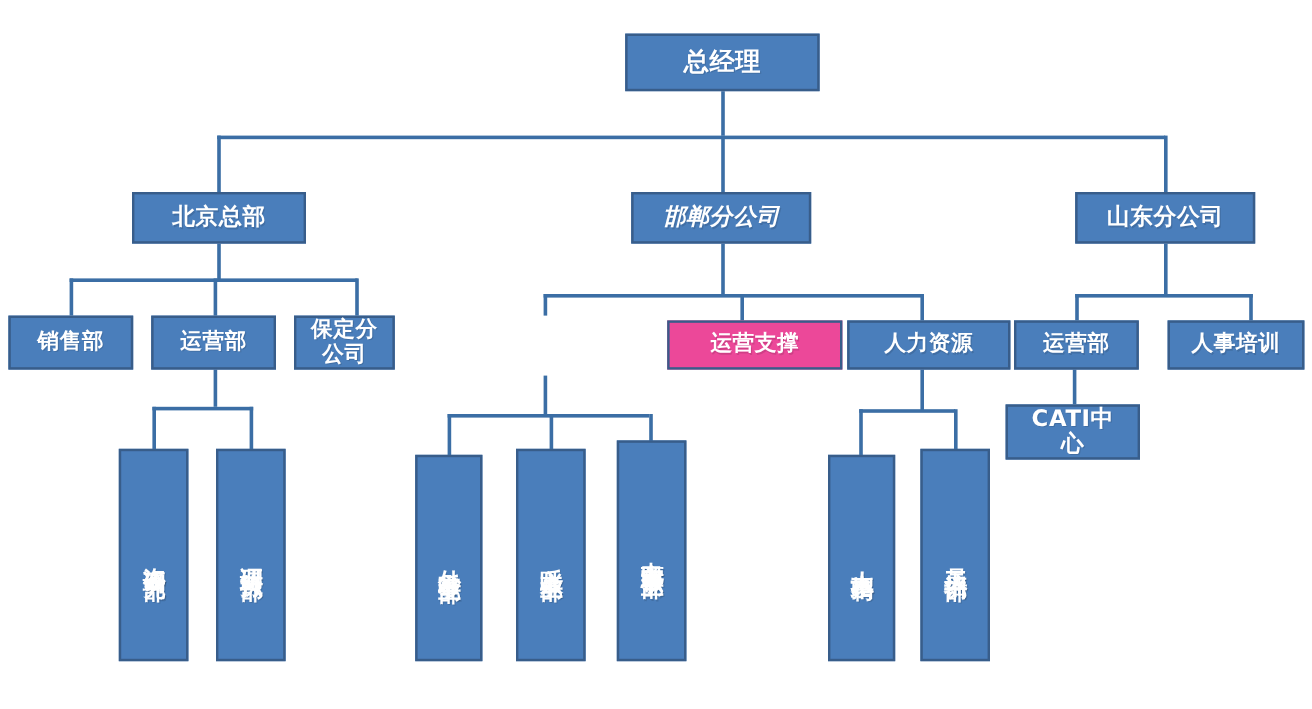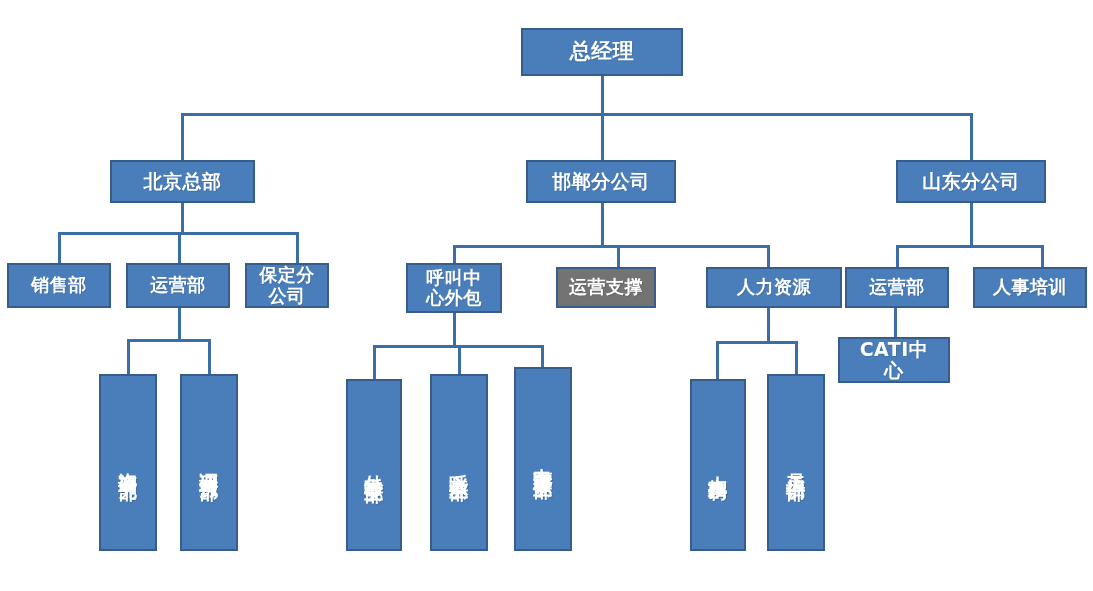--- a/index.html
+++ b/index.html
@@ -94,41 +94,37 @@
     <div class="conn v" style="background: rgb(59, 110, 165); left: 767px; top: 308px; height: 34px;"></div>
     <div class="conn h" style="background: rgb(59, 110, 165); left: 716px; top: 341px; width: 80px;"></div>
     <div class="conn v" style="background: rgb(59, 110, 165); left: 716px; top: 341px; height: 39px;"></div>
     <div class="conn v" style="background: rgb(59, 110, 165); left: 795px; top: 341px; height: 34px;"></div>
     <div class="node lvl2" style="left: 110px; top: 160px; width: 145px; height: 43px; background: rgb(74, 126, 187); border-color: rgb(56, 93, 138); color: rgb(255, 255, 255);">
       <span class="label">北京总部</span>
     </div>
     <div class="node lvl1" style="left: 521px; top: 28px; width: 162px; height: 48px; background: rgb(74, 126, 187); border-color: rgb(56, 93, 138); color: rgb(255, 255, 255);">
       <span class="label">总经理</span>
     </div>
-    <div class="node lvl2" style="left: 526px; top: 160px; width: 150px; height: 43px; background: rgb(74, 126, 187); border-color: rgb(56, 93, 138); color: rgb(255, 255, 255);">
+    <div class="node lvl2" style="left: 526px; top: 160px; width: 150px; height: 43px; background: rgb(74, 126, 187); border-color: rgb(56, 93, 138); color: rgb(255, 255, 255); font-style: italic;">
       <span class="label">邯郸分公司</span>
     </div>
     <div class="node lvl3" style="left: 7px; top: 263px; width: 104px; height: 45px; background: rgb(74, 126, 187); border-color: rgb(56, 93, 138); color: rgb(255, 255, 255);">
       <span class="label">销售部</span>
     </div>
     <div class="node lvl2" style="left: 896px; top: 160px; width: 150px; height: 43px; background: rgb(74, 126, 187); border-color: rgb(56, 93, 138); color: rgb(255, 255, 255);">
       <span class="label">山东分公司</span>
     </div>
     <div class="node lvl3" style="left: 126px; top: 263px; width: 104px; height: 45px; background: rgb(74, 126, 187); border-color: rgb(56, 93, 138); color: rgb(255, 255, 255);">
       <span class="label">运营部</span>
     </div>
     <div class="node lvl3" style="left: 245px; top: 263px; width: 84px; height: 45px; background: rgb(74, 126, 187); border-color: rgb(56, 93, 138); color: rgb(255, 255, 255);">
       <span class="label">保定分
 公司</span>
     </div>
-    <div class="node lvl3" style="left: 406px; top: 263px; width: 96px; height: 50px; background: rgb(74, 126, 187); border-color: rgb(56, 93, 138); color: rgb(255, 255, 255);">
-      <span class="label">呼叫中
-心外包</span>
-    </div>
-    <div class="node lvl3" style="left: 556px; top: 267px; width: 100px; height: 41px; background: #737373; border-color: rgb(56, 93, 138); color: rgb(255, 255, 255);">
+    <div class="node lvl3" style="left: 556px; top: 267px; width: 146px; height: 41px; background: #ec4899; border-color: rgb(56, 93, 138); color: rgb(255, 255, 255);">
       <span class="label">运营支撑</span>
     </div>
     <div class="node lvl3" style="left: 706px; top: 267px; width: 136px; height: 41px; background: rgb(74, 126, 187); border-color: rgb(56, 93, 138); color: rgb(255, 255, 255);">
       <span class="label">人力资源</span>
     </div>
     <div class="node lvl3" style="left: 845px; top: 267px; width: 104px; height: 41px; background: rgb(74, 126, 187); border-color: rgb(56, 93, 138); color: rgb(255, 255, 255);">
       <span class="label">运营部</span>
     </div>
     <div class="node lvl4" style="left: 838px; top: 337px; width: 112px; height: 46px; background: rgb(74, 126, 187); border-color: rgb(56, 93, 138); color: rgb(255, 255, 255);">
       <span class="label">CATI中

